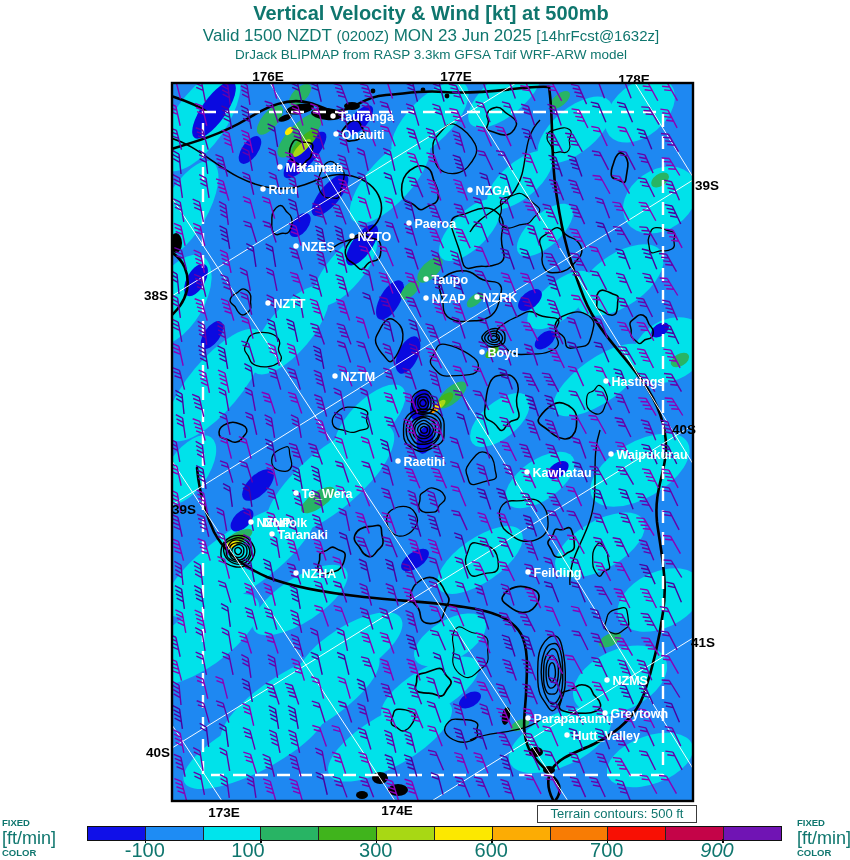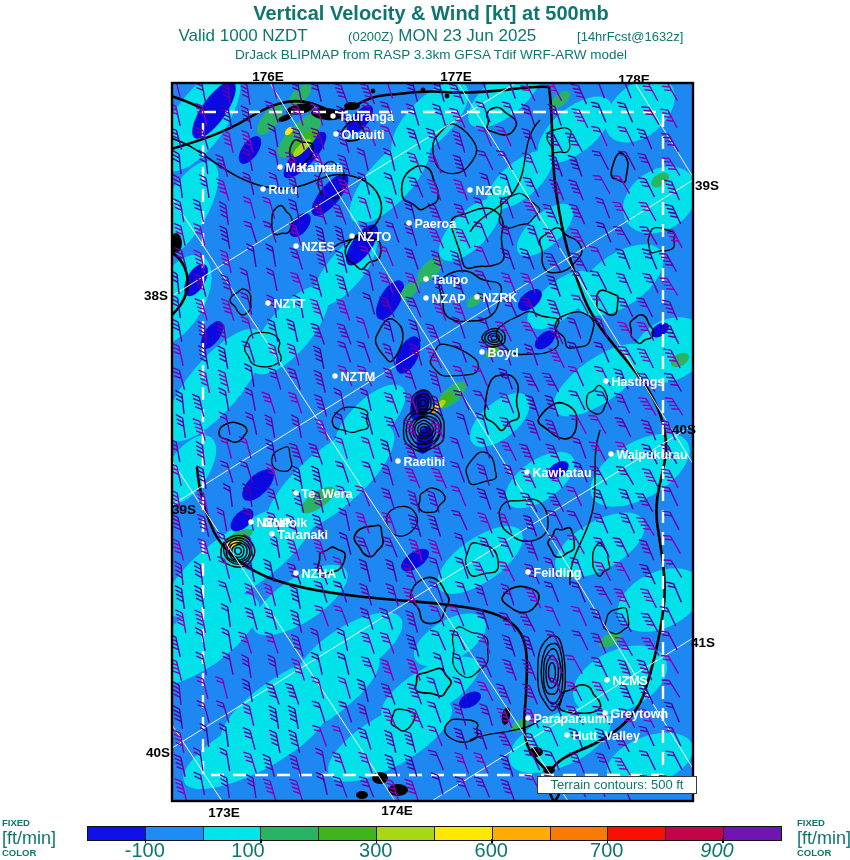--- a/index.html
+++ b/index.html
@@ -1,24 +1,24 @@
 <!DOCTYPE html>
 <html><head>
 <meta charset="utf-8">
 <style>
   html,body{margin:0;padding:0;background:#fff;}
   .page{position:relative;width:850px;height:860px;background:#fff;overflow:hidden;
         font-family:"Liberation Sans",sans-serif;color:#0f766e;}
   .hdr{position:absolute;top:0;left:0;width:850px;text-align:center;transform:translateX(6px);}
   .hdr .title{font-size:20px;font-weight:700;margin-top:2px;letter-spacing:0px;}
   .hdr .sub{font-size:17px;font-weight:400;margin-top:1px;}
-  .hdr .sub .sm{font-size:13px;margin-left:36px;}
+  .hdr .sub .sm{font-size:15px;}
   .hdr .model{font-size:13.5px;margin-top:1px;}
   svg{position:absolute;top:0;left:0;}
-  .terrainbox{position:absolute;left:537px;top:776px;width:158px;height:16px;background:#fff;
+  .terrainbox{position:absolute;left:537px;top:805px;width:158px;height:16px;background:#fff;
      border:1.5px solid #3a3a3a;font-size:13px;line-height:16px;text-align:center;z-index:6;}
   .cbar{position:absolute;left:87px;top:826px;width:693px;height:13px;display:flex;
      border:1.5px solid #111;box-sizing:content-box;z-index:5;}
   .cbar .seg{flex:1 1 0;border-right:1px solid #222;}
   .cbar .seg:last-child{border-right:none;}
   .cbar-labels{position:absolute;left:0;top:839px;width:850px;height:21px;z-index:5;}
   .cbar-labels span{position:absolute;transform:translateX(-50%);font-size:20px;}
   .cbar-tick{position:absolute;top:839px;width:1.5px;height:4px;background:#111;z-index:5;}
   .side{position:absolute;top:818px;width:52px;text-align:left;line-height:1.0;z-index:5;}
   .side-l{left:2px;}
@@ -26,21 +26,21 @@
   .side .s1,.side .s3{font-size:9.5px;font-weight:700;letter-spacing:0px;}
   .side .s2{font-size:18px;font-weight:400;margin:1px 0;}
 </style>
 </head>
 <body>
 
 <div class="page">
 
   <div class="hdr">
     <div class="title">Vertical Velocity &amp; Wind [kt] at 500mb</div>
-    <div class="sub"><span>Valid 1000 NZDT</span> <span class="sm">(0200Z)</span> <span>MON 23 Jun 2025</span> <span class="sm">[14hrFcst@1632z]</span></div>
+    <div class="sub"><span>Valid 1500 NZDT</span> <span class="sm">(0200Z)</span> <span>MON 23 Jun 2025</span> <span class="sm">[14hrFcst@1632z]</span></div>
     <div class="model">DrJack BLIPMAP from RASP 3.3km GFSA Tdif WRF-ARW model</div>
   </div>
 
   <svg id="mapsvg" width="850" height="860" viewBox="0 0 850 860">
       <defs>
         <clipPath id="mclip">
           <rect x="172" y="83" width="521" height="718"></rect>
         </clipPath>
       </defs>
       <g clip-path="url(#mclip)">

